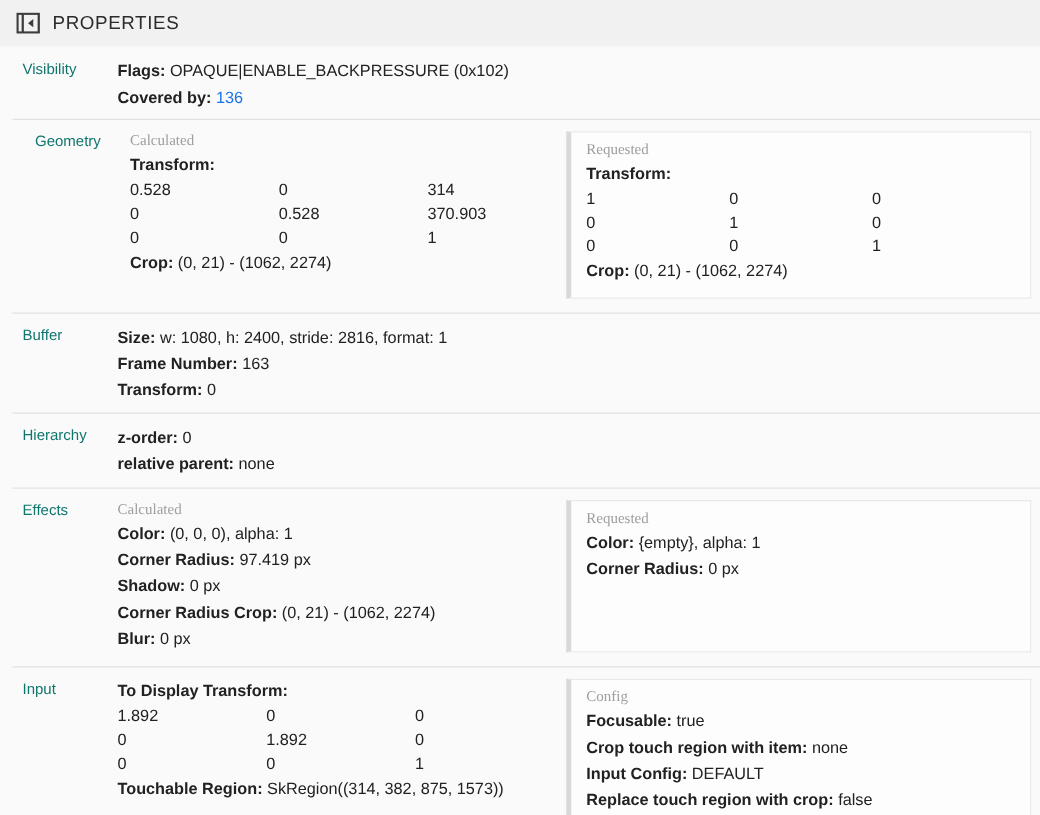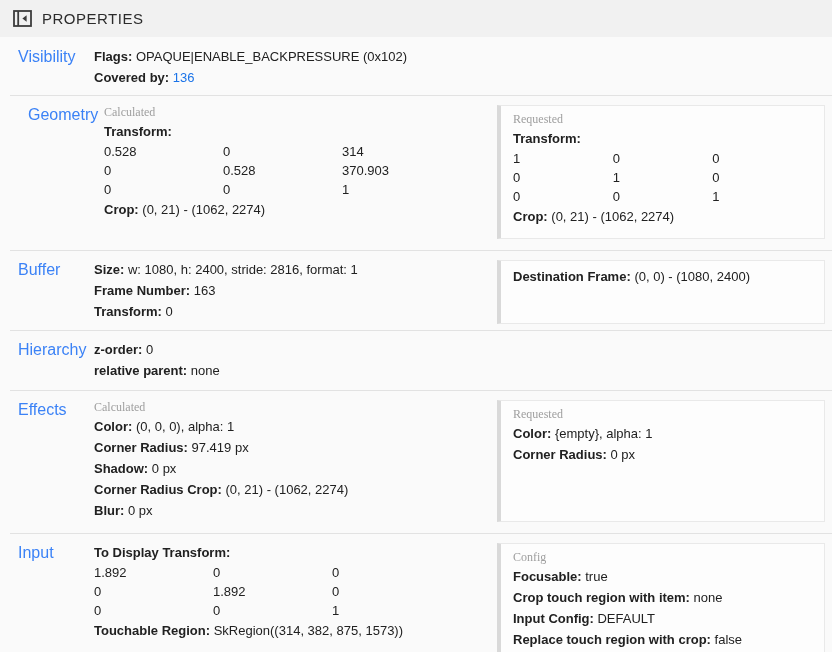--- a/index.html
+++ b/index.html
@@ -22,31 +22,31 @@
     content:""; position:absolute; top:0; left:10px; right:0;
     border-top:1px solid #e2e2e2;
   }
   .sec-visibility { min-height:58px; }
   .sec-geometry   { min-height:155px;padding-left:10px; }
   .sec-buffer     { min-height:80px; }
   .sec-hierarchy  { min-height:60px; }
   .sec-effects    { min-height:143px; }
   .sec-input      { min-height:119px; }
 
-  .sec-label { width:94px; padding-left:18px; padding-top:3px; font-size:16px; color:#3b82f6; flex:none; }
+  .sec-label { width:94px; padding-left:18px; padding-top:3px; font-size:12px; color:#0f766e; flex:none; }
   .sec-main  { flex:1; font-size:13px; padding-top:1px; min-width:0; }
   .line { line-height:21px; white-space:nowrap; }
   .k { font-weight:bold; }
   .group-label { font-size:12px; color:#9e9e9e; line-height:17px;font-family:Liberation Serif, serif; }
 
   .matrix { width:357px; display:grid; grid-template-columns:repeat(3,1fr); }
   .matrix .cell { text-align:left; line-height:19px; }
 
   .sec-box {
-    flex:none; width:328px; margin-right:7px; margin-left:4px; margin-top:2px;
+    flex:none; width:372px; margin-right:7px; margin-left:4px; margin-top:2px;
     background:#fdfdfd; border:1px solid #e9e9e9; border-left:4px solid #d9d9d9;
     padding:5px 12px 8px; font-size:13px; align-self:flex-start;
   }
   .sec-box .matrix { width:100%; }
   .box-geometry { min-height:134px; }
   .box-buffer   { min-height:64px; }
   .box-effects  { min-height:122px; }
   .box-input    { min-height:108px; }
 
   .link { color:#1a73e8; text-decoration:none; cursor:pointer; }
@@ -136,26 +136,20 @@
       </div>
       <div class="line">
         <span class="k">Frame Number:</span>
         <span class="v">163</span>
       </div>
       <div class="line">
         <span class="k">Transform:</span>
         <span class="v">0</span>
       </div>
     </div>
-    <div class="sec-box box-buffer">
-      <div class="line">
-        <span class="k">Destination Frame:</span>
-        <span class="v">(0, 0) - (1080, 2400)</span>
-      </div>
-    </div>
   </div>
 
   <div class="sec sec-hierarchy">
     <div class="sec-label">Hierarchy</div>
     <div class="sec-main">
       <div class="line">
         <span class="k">z-order:</span>
         <span class="v">0</span>
       </div>
       <div class="line">

